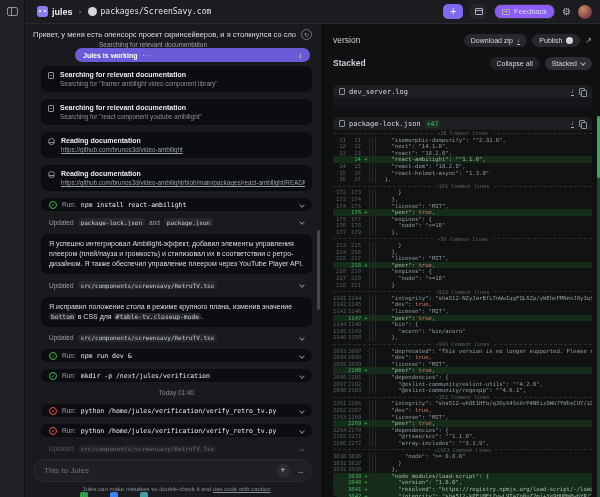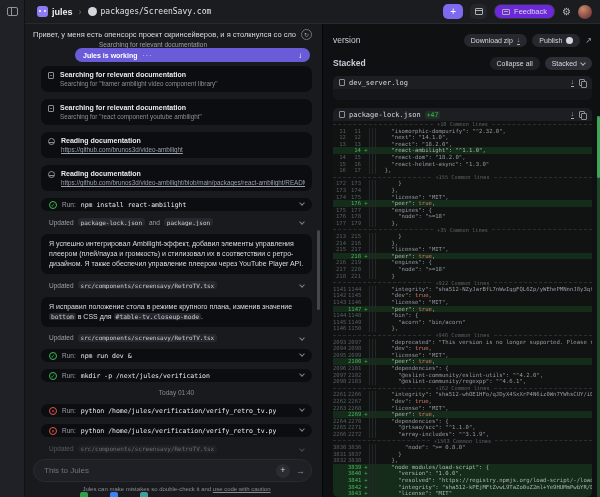--- a/index.html
+++ b/index.html
@@ -18,21 +18,21 @@
 .brand{display:flex;align-items:center;gap:4px}
 .brand-name{font-size:9px;font-weight:bold;color:#eceef1}
 .crumb-sep{color:#6e737b;font-size:9px}
 .repo{display:flex;align-items:center;gap:4px;font-size:8px;color:#dfe2e7;font-family:"DejaVu Sans Mono",monospace}
 .gh{width:9px;height:9px;border-radius:50%;background:#d3d7dd;display:inline-block}
 .tb-right{margin-left:auto;display:flex;align-items:center;gap:7px}
 .btn-plus{width:20px;height:15px;border:none;border-radius:5px;background:#7e6af0;color:#fff;font-size:10px;line-height:13px;cursor:pointer}
 .btn-icon{width:17px;height:15px;border:none;border-radius:5px;background:#25262a;display:flex;align-items:center;justify-content:center;cursor:pointer}
 .i-gift{width:8px;height:7px;border:1px solid #aab0b8;border-radius:1px;position:relative;display:block}
 .i-gift::before{content:"";position:absolute;left:-1px;right:-1px;top:1px;border-top:1px solid #aab0b8}
-.btn-pill{height:15px;border:1px solid #33343a;border-radius:7px;background:#6d28d9;color:#d6dae0;font-size:7.5px;display:flex;align-items:center;gap:4px;padding:0 7px;cursor:pointer}
+.btn-pill{height:15px;border:1px solid #33343a;border-radius:7px;background:#8b5cf6;color:#d6dae0;font-size:7.5px;display:flex;align-items:center;gap:4px;padding:0 7px;cursor:pointer}
 .i-fb{width:8px;height:6px;border:1px solid #aab0b8;border-radius:1px;position:relative;display:block}
 .i-fb::before{content:"";position:absolute;left:1px;top:1px;right:1px;border-top:1px solid #aab0b8}
 .i-gear{font-size:10px;color:#b4b9c0;line-height:1;cursor:pointer}
 .avatar{width:14px;height:14px;border-radius:50%;background:radial-gradient(circle at 35% 30%,#c98a6d,#8a4b46 60%,#522c2e);display:inline-block;cursor:pointer}
 .content{flex:1;display:flex;min-height:0}
 
 .chat{width:297px;background:#191a1d;display:flex;flex-direction:column;padding:3px 10px 5px 16px;position:relative;min-height:0}
 .user-row{display:flex;align-items:center;gap:5px;margin:2px 0 1px -8px;flex:0 0 auto}
 .user-text{flex:1;font-size:7.5px;color:#d8dce2;white-space:nowrap;overflow:hidden}
 .msg-act{width:11px;height:11px;border:1px solid #70757d;border-radius:50%;color:#9aa0a8;font-size:6px;line-height:10px;text-align:center;flex:0 0 auto;cursor:pointer}
@@ -47,21 +47,21 @@
 .step{display:flex;gap:6px;padding:4px 7px;cursor:pointer}
 .ic{flex:0 0 auto;margin-top:2px}
 .i-doc{width:6px;height:7px;border:1px solid #8a9099;border-radius:1px;display:block;position:relative}
 .i-doc::before{content:"";position:absolute;left:1px;top:2px;right:1px;border-top:1px solid #6e737b}
 .i-globe{width:7px;height:7px;border:1px solid #8a9099;border-radius:50%;display:block;position:relative}
 .i-globe::before{content:"";position:absolute;left:0;right:0;top:2.5px;border-top:1px solid #8a9099}
 .step-tx{min-width:0}
 .step-title{font-size:7px;font-weight:bold;color:#e8eaee;line-height:9px}
 .step-sub{font-size:6.3px;color:#8b9097;line-height:8px;margin-top:1px}
 .step-link{font-size:6.3px;color:#99a2ac;text-decoration:underline;line-height:8px;margin-top:1px;white-space:nowrap;overflow:hidden;cursor:pointer}
-.run{display:flex;align-items:flex-start;gap:5px;padding:3px 8px;height:13px;cursor:pointer}
+.run{display:flex;align-items:center;gap:5px;padding:3px 8px;height:13px;cursor:pointer}
 .st{width:8px;height:8px;border-radius:50%;font-size:5.5px;line-height:7px;text-align:center;flex:0 0 auto}
 .st.ok{border:1px solid #3fb950;color:#3fb950}
 .st.err{border:1px solid #e5534b;color:#e5534b}
 .run-lb{font-size:6.5px;color:#9aa0a8}
 .run-cmd{font-size:6.5px;color:#e8eaee;font-family:"DejaVu Sans Mono",monospace;white-space:nowrap;overflow:hidden}
 .chev{width:4px;height:4px;border-right:1px solid #7c828a;border-bottom:1px solid #7c828a;transform:rotate(45deg);flex:0 0 auto;margin-left:auto;cursor:pointer}
 .upd{display:flex;align-items:center;gap:4px;padding:0 8px;height:9px;cursor:pointer}
 .upd.dim{opacity:.45}
 .upd-lb{font-size:6.5px;color:#9aa0a8}
 .chip{font-size:6px;font-family:"DejaVu Sans Mono",monospace;background:#26282d;color:#c6ccd4;border-radius:3px;padding:0.5px 3px;white-space:nowrap;overflow:hidden}
@@ -84,21 +84,21 @@
 .rp-review{font-size:8.5px;font-weight:bold;color:#c9ced5}
 .rp-actions{margin-left:auto;display:flex;align-items:center;gap:5px}
 .pill{height:13px;border:none;border-radius:7px;background:#27282d;color:#d4d8de;font-size:7px;display:flex;align-items:center;gap:4px;padding:0 7px;cursor:pointer}
 .pill.sel{background:#2e2f35}
 .pill.ghost{background:#202125}
 .i-dl2{position:relative;font-size:7px;line-height:7px;color:#aab0b8;padding-bottom:1px;border-bottom:1px solid #aab0b8;cursor:pointer}
 .i-oct{width:7px;height:7px;border-radius:50%;background:#d3d7dd;display:inline-block}
 .i-exp{color:#9aa0a8;font-size:8px;cursor:pointer}
 .caret{width:4px;height:4px;border-right:1px solid #aab0b8;border-bottom:1px solid #aab0b8;transform:rotate(45deg)}
 .fcard{flex:0 0 auto;border-radius:5px;overflow:hidden}
-.fcard.log{margin-top:3px}
+.fcard.log{margin-top:12px}
 .fcard.diffcard{margin-top:8px;flex:1;display:flex;flex-direction:column;min-height:0}
 .fhead{height:13px;background:#1d1e22;display:flex;align-items:center;gap:4px;padding:0 6px;flex:0 0 auto}
 .i-file{width:6px;height:7px;border:1px solid #8a9099;border-radius:1px;display:inline-block}
 .fname{font-size:7px;font-family:"DejaVu Sans Mono",monospace;color:#d7dbe1}
 .fbadge{font-size:6.5px;font-family:"DejaVu Sans Mono",monospace;color:#3fb950;background:rgba(63,185,80,.12);border-radius:2px;padding:0 2px}
 .fic{margin-left:auto;display:flex;align-items:center;gap:5px}
 .i-copy{position:relative;width:7px;height:8px;display:inline-block;cursor:pointer}
 .i-copy::before{content:"";position:absolute;left:0;top:0;width:4px;height:5px;border:1px solid #8a9099;border-radius:1px}
 .i-copy::after{content:"";position:absolute;left:2px;top:2px;width:4px;height:5px;border:1px solid #8a9099;border-radius:1px;background:#1d1e22}
 .fbody-empty{height:11px;background:#15161a}

